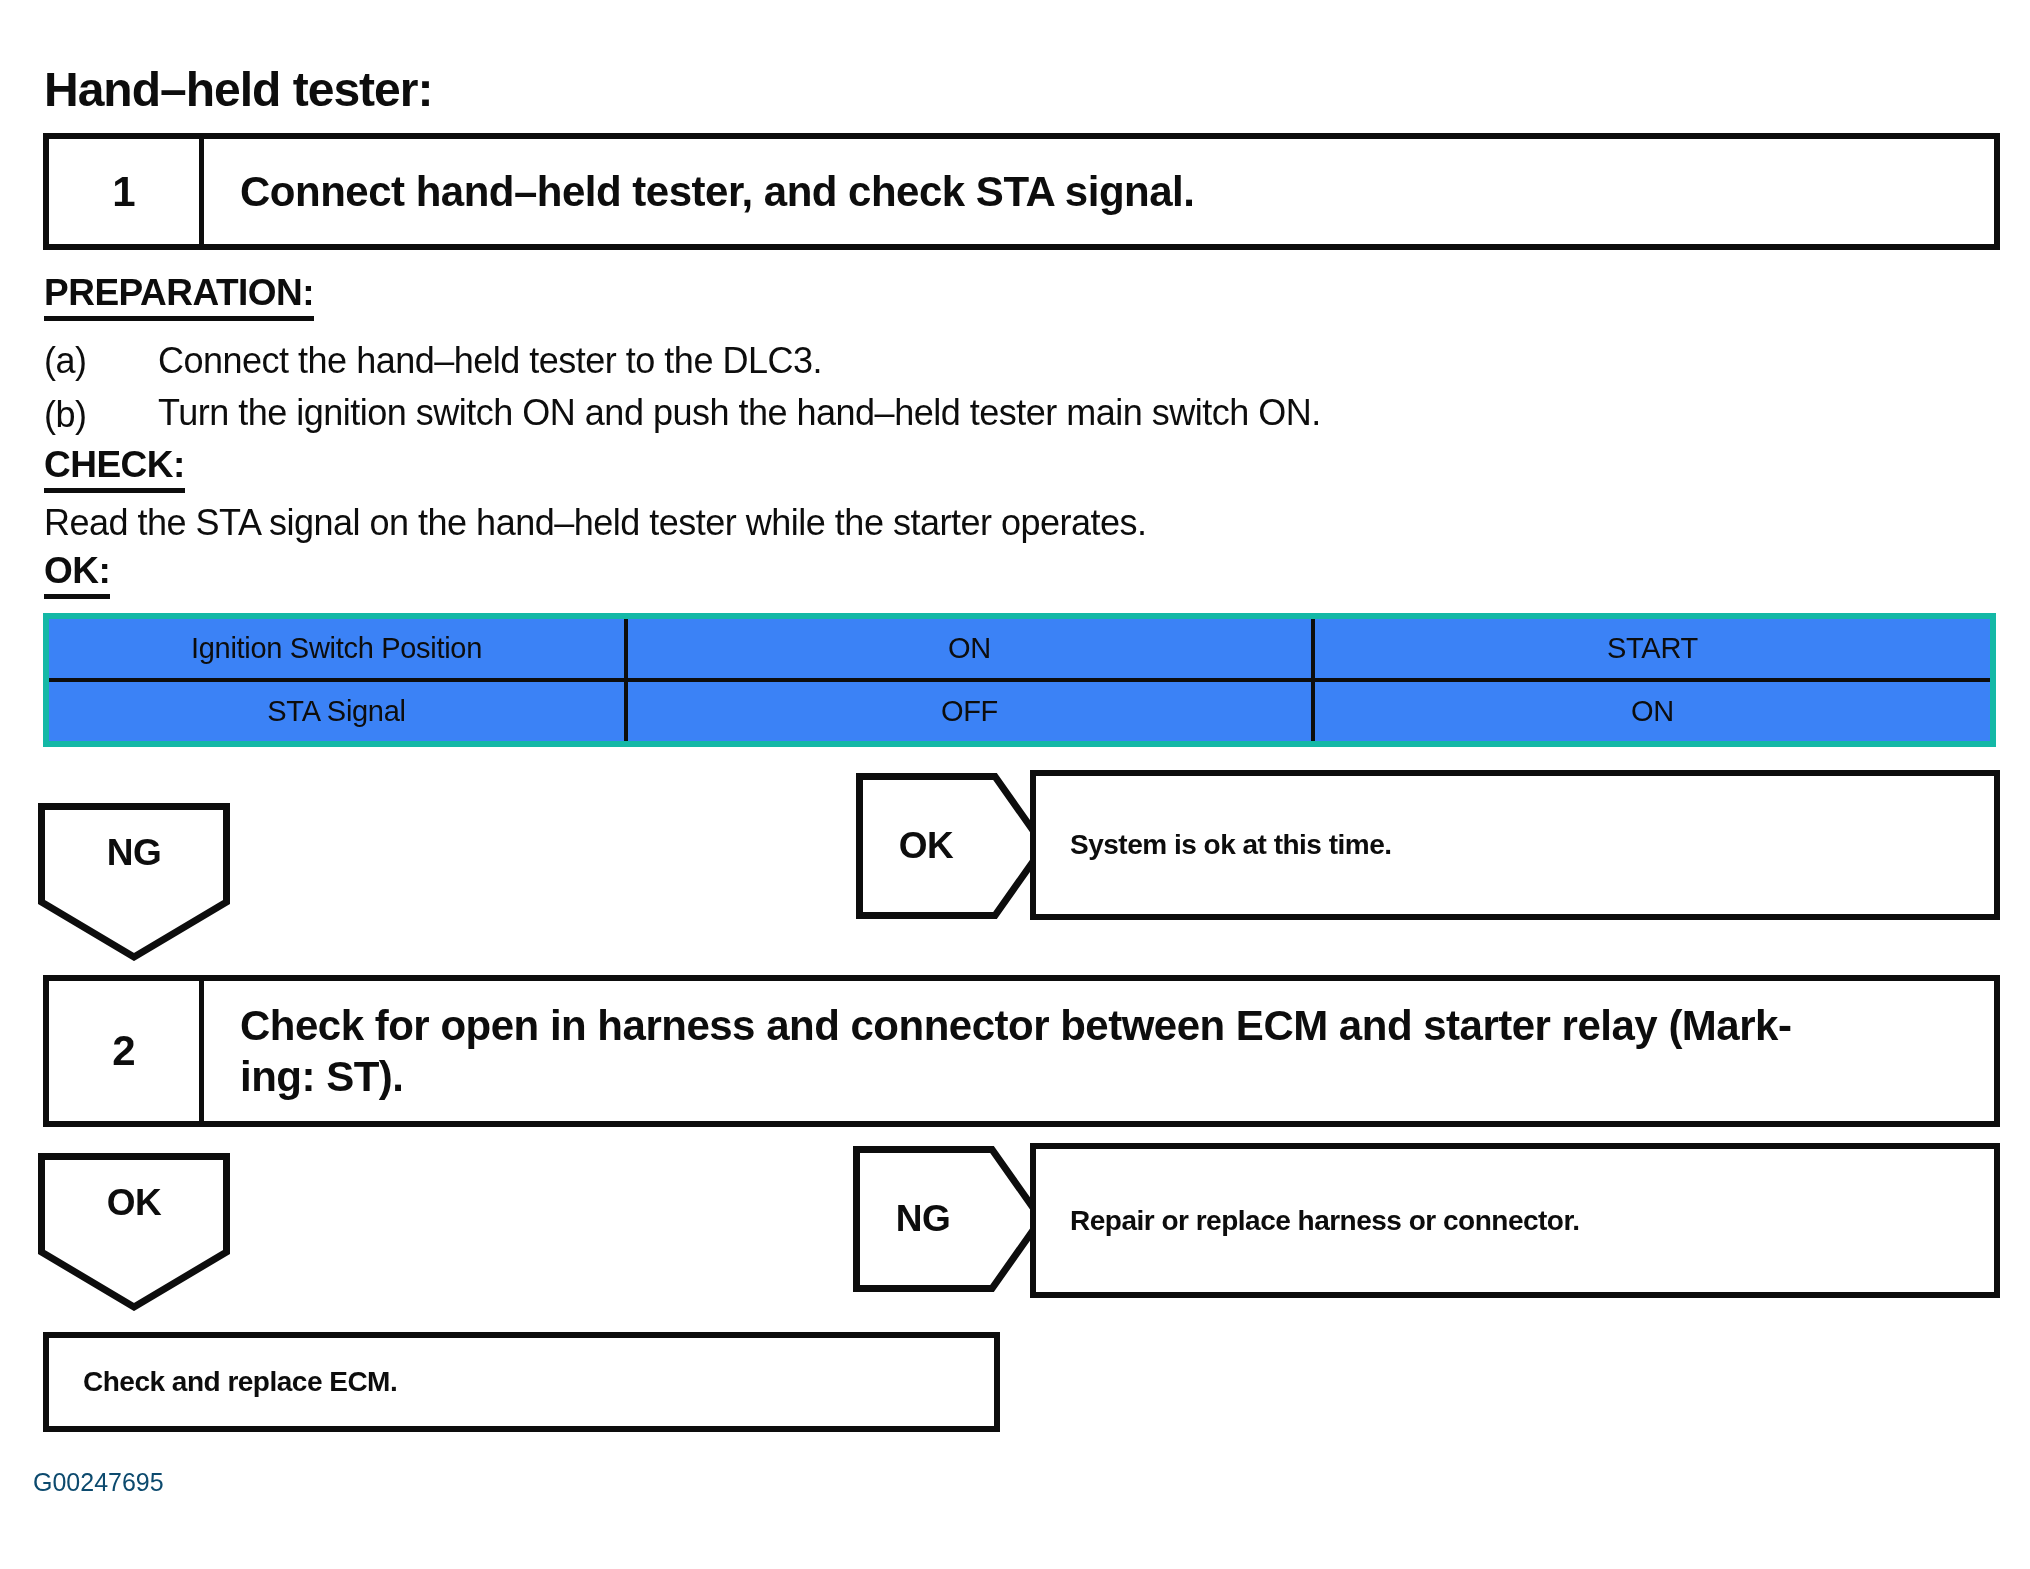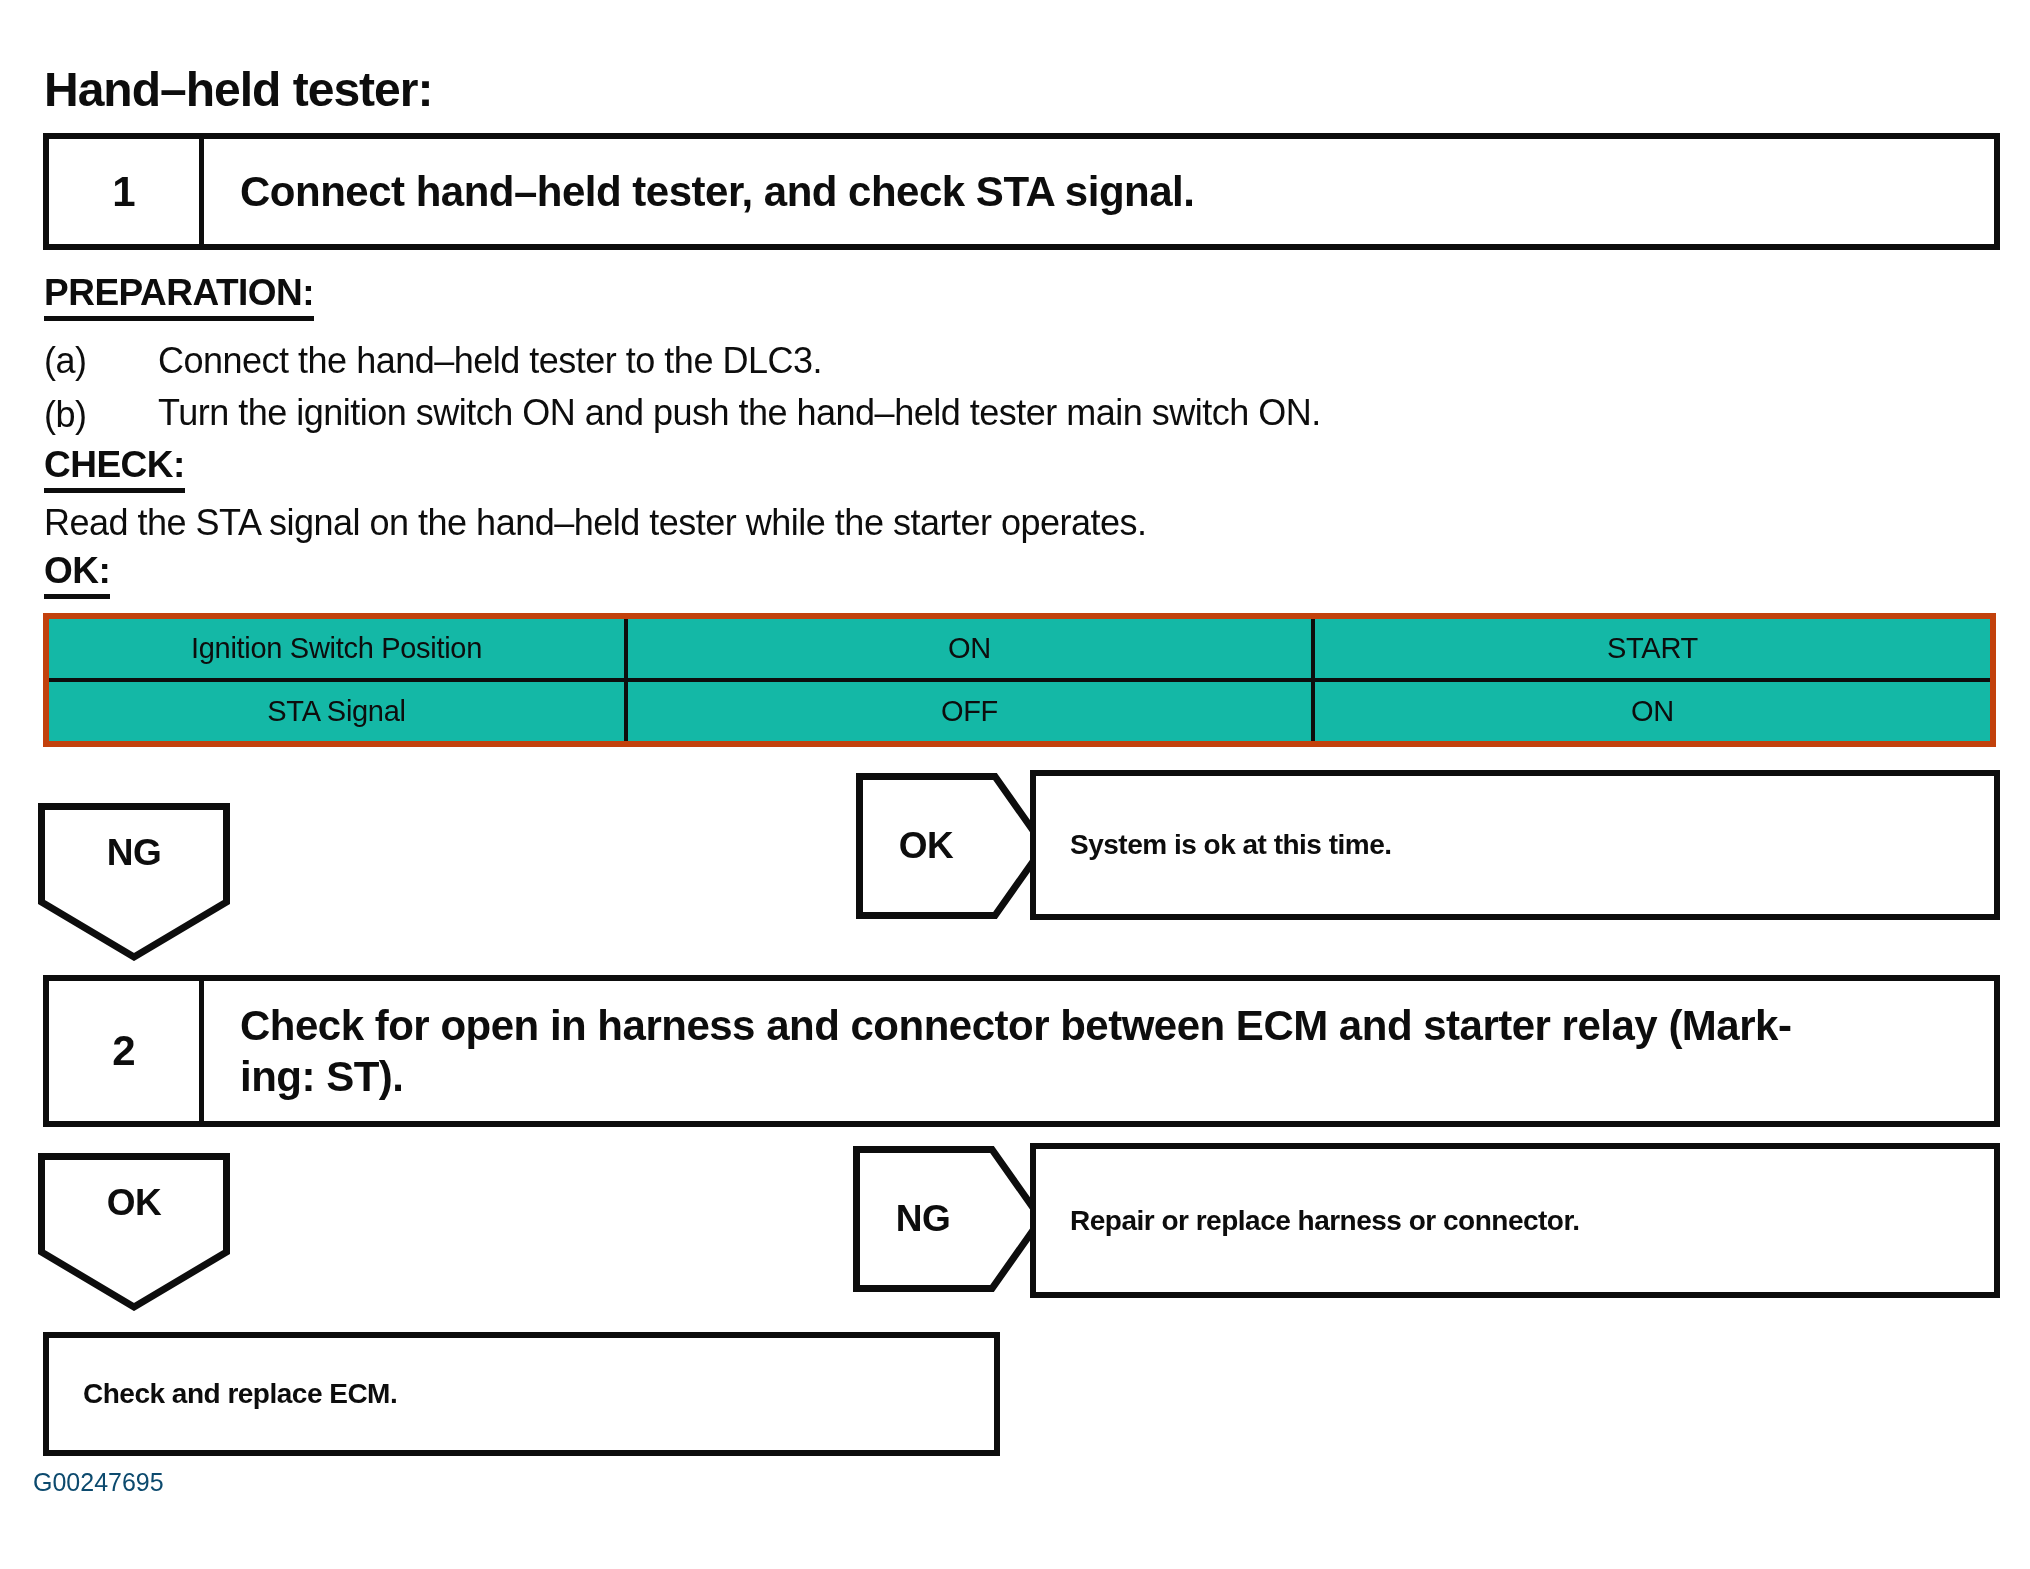--- a/index.html
+++ b/index.html
@@ -60,22 +60,22 @@
     padding-bottom: 2px;
   }
   .body-text {
     font-size: 36px;
     letter-spacing: -0.5px;
   }
 
   .sig-table {
     border-collapse: collapse;
     table-layout: fixed;
-    border: 6px solid #c2410c;
-    background: #14b8a6;
+    border: 6px solid #14b8a6;
+    background: #3b82f6;
   }
   .sig-table td {
     border: 4px solid #0d0d0d;
     text-align: center;
     vertical-align: middle;
     font-size: 29px;
     letter-spacing: -0.3px;
     height: 59px;
     padding: 0;
   }
@@ -192,17 +192,17 @@
 
   <div class="pent pent-right" style="left:853px; top:1146px; width:192px; height:146px;">
     <svg width="192" height="146" viewBox="0 0 192 146">
       <polygon points="3.5,3.5 139,3.5 188,73 139,142.5 3.5,142.5" fill="#ffffff" stroke="#0d0d0d" stroke-width="7" stroke-linejoin="miter"></polygon>
     </svg>
     <div class="lbl">NG</div>
   </div>
 
   <div class="abs result-box" style="left:1030px; top:1143px; width:970px; height:155px;">Repair or replace harness or connector.</div>
 
-  <div class="abs result-box" style="left:43px; top:1332px; width:957px; height:124px;">Check and replace ECM.</div>
+  <div class="abs result-box" style="left:43px; top:1332px; width:957px; height:100px;">Check and replace ECM.</div>
 
   <div class="abs figure-id" style="left:33px; top:1468px;">G00247695</div>
 
 </div>
 
 </body></html>

